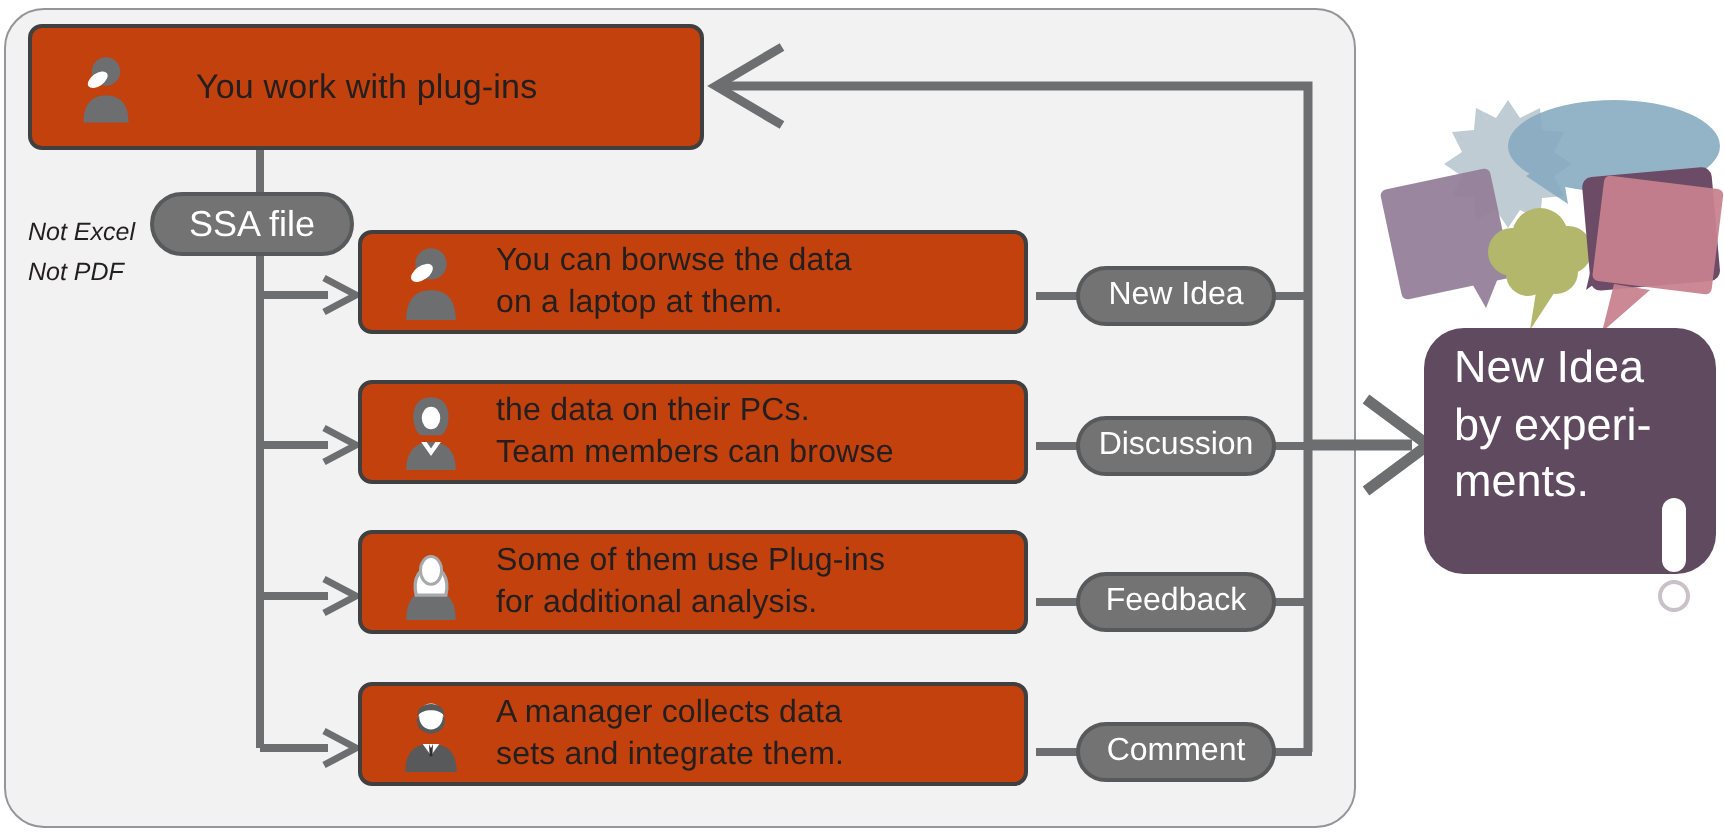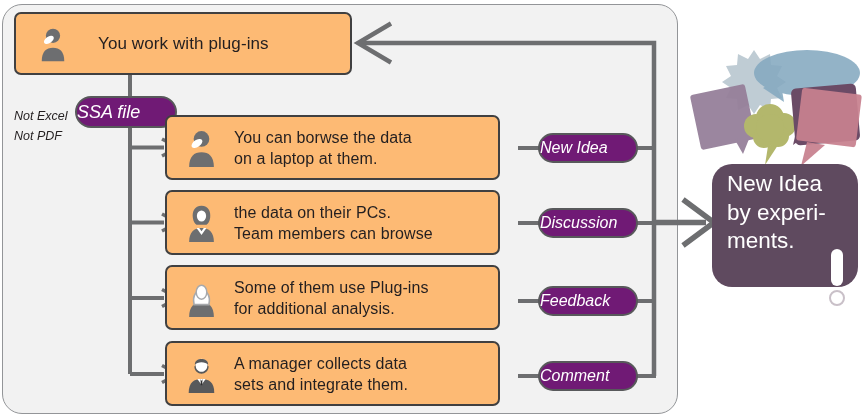--- a/index.html
+++ b/index.html
@@ -7,33 +7,33 @@
   body { font-family:"Liberation Sans", sans-serif; color:#231f20; }
   .stage { position:relative; width:862px; height:418px; background:#ffffff; overflow:hidden; }
 
   .container {
     position:absolute; left:2px; top:4px; width:676px; height:410px;
     background:#f2f2f2; border:1.5px solid #939598; border-radius:20px; z-index:0;
   }
   svg.wires { position:absolute; left:0; top:0; width:862px; height:418px; z-index:1; }
 
   .node {
-    position:absolute; background:#fdba74; border:2px solid #404041; border-radius:7px;
+    position:absolute; background:#c2410c; border:2px solid #404041; border-radius:7px;
     display:flex; align-items:center; z-index:2;
   }
   .main-box { left:14px; top:12px; width:338px; height:63px; }
-  .row-box  { left:165px; width:335px; height:65px; }
+  .row-box  { left:179px; width:335px; height:52px; }
   .node .icon { flex:0 0 auto; margin-left:18px; width:33px; height:44px; }
   .main-box .icon { margin-left:22px; width:30px; height:42px; }
   .node .txt { margin-left:16px; font-size:16px; line-height:21px; letter-spacing:.1px; }
   .main-box .txt { margin-left:30px; font-size:17px; line-height:23px; }
 
   .pill {
-    position:absolute; background:#701a75; border:2.5px solid #58595b; border-radius:16px;
-    color:#ffffff; display:flex; align-items:center; z-index:2;font-style:italic;
+    position:absolute; background:#737373; border:2.5px solid #58595b; border-radius:16px;
+    color:#ffffff; display:flex; align-items:center; justify-content:center; z-index:2;
   }
   .ssa-pill { left:75px; top:96px; width:102px; height:32px; font-size:18px; }
   .tag-pill { left:538px; width:100px; height:30px; font-size:16px; }
 
   .file-note {
     position:absolute; left:14px; top:106px; font-size:12.5px; line-height:20px; z-index:2;font-style:italic;
   }
 
   .result-box {
     position:absolute; left:712px; top:164px; width:146px; height:123px;

